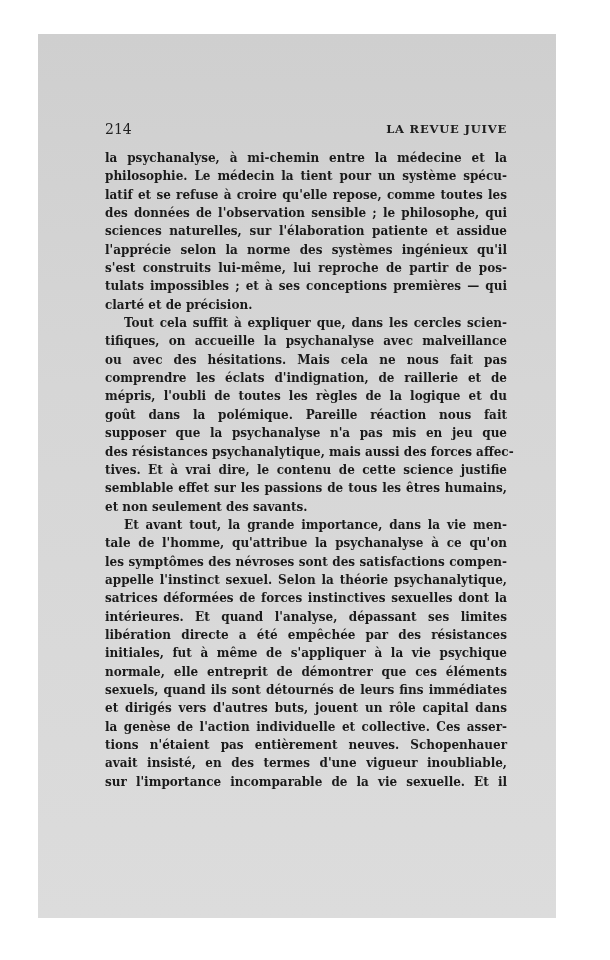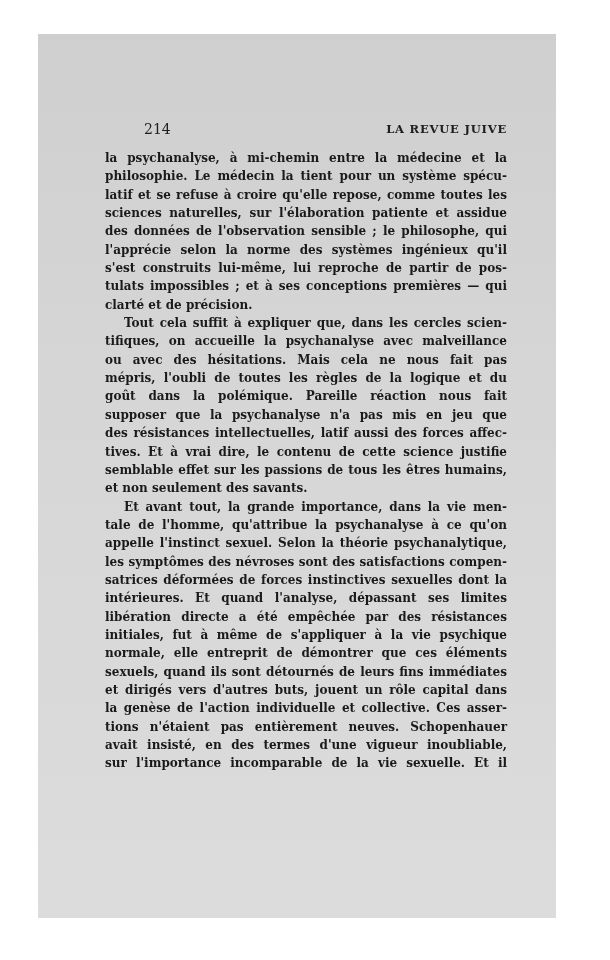--- a/index.html
+++ b/index.html
@@ -5,21 +5,21 @@
   html, body { margin:0; padding:0; }
   body { width:610px; height:960px; background:#ffffff; position:relative; overflow:hidden; }
   .page {
     position:absolute; left:38px; top:34px; width:518px; height:884px;
     background:linear-gradient(180deg,#cfcfcf 0%,#d6d6d6 40%,#dcdcdc 100%);
   }
   .header {
     position:absolute; left:67px; top:87px; width:402px; height:18px;
     font-family:"DejaVu Serif", serif; color:#1e1e1e;
   }
-  .folio { position:absolute; left:0; top:0; font-size:14px;margin-left:39px; }
+  .folio { position:absolute; left:0; top:0; font-size:14px; }
   .running-head { position:absolute; right:0; top:1px; font-size:11.5px; font-weight:bold; letter-spacing:0.8px;margin-left:44px; }
   .body-text {
     position:absolute; left:67px; top:115px; width:402px;
     font-family:"DejaVu Serif", serif; font-size:12px; line-height:18.35px;
     color:#1a1a1a; font-weight:bold;
   }
   .line { display:block; white-space:nowrap; text-align:justify; text-align-last:justify; height:18.35px; overflow:visible; }
   .line.last { text-align-last:left; }
   .line.indent { padding-left:19px; }
 </style>
@@ -30,44 +30,45 @@
   <div class="header">
     <span class="folio">214</span>
     <span class="running-head">LA REVUE JUIVE</span>
   </div>
 
   <div class="body-text">
     <div>
       <span class="line">la psychanalyse, à mi-chemin entre la médecine et la</span>
       <span class="line">philosophie. Le médecin la tient pour un système spécu-</span>
       <span class="line">latif et se refuse à croire qu'elle repose, comme toutes les</span>
+      <span class="line">des données de l'observation sensible ; le philosophe, qui</span>
       <span class="line">sciences naturelles, sur l'élaboration patiente et assidue</span>
-      <span class="line">des données de l'observation sensible ; le philosophe, qui</span>
       <span class="line">l'apprécie selon la norme des systèmes ingénieux qu'il</span>
       <span class="line">s'est construits lui-même, lui reproche de partir de pos-</span>
       <span class="line">tulats impossibles ; et à ses conceptions premières — qui</span>
       <span class="line last">clarté et de précision.</span>
     </div>
     <div>
       <span class="line indent">Tout cela suffit à expliquer que, dans les cercles scien-</span>
       <span class="line">tifiques, on accueille la psychanalyse avec malveillance</span>
       <span class="line">ou avec des hésitations. Mais cela ne nous fait pas</span>
+      <span class="line">comprendre les éclats d'indignation, de raillerie et de</span>
       <span class="line">mépris, l'oubli de toutes les règles de la logique et du</span>
       <span class="line">goût dans la polémique. Pareille réaction nous fait</span>
       <span class="line">supposer que la psychanalyse n'a pas mis en jeu que</span>
-      <span class="line">des résistances intellectuelles, latif aussi des forces affec-</span>
+      <span class="line">des résistances psychanalytique, mais aussi des forces affec-</span>
       <span class="line">tives. Et à vrai dire, le contenu de cette science justifie</span>
       <span class="line">semblable effet sur les passions de tous les êtres humains,</span>
       <span class="line last">et non seulement des savants.</span>
     </div>
     <div>
       <span class="line indent">Et avant tout, la grande importance, dans la vie men-</span>
       <span class="line">tale de l'homme, qu'attribue la psychanalyse à ce qu'on</span>
+      <span class="line">les symptômes des névroses sont des satisfactions compen-</span>
       <span class="line">appelle l'instinct sexuel. Selon la théorie psychanalytique,</span>
-      <span class="line">les symptômes des névroses sont des satisfactions compen-</span>
       <span class="line">satrices déformées de forces instinctives sexuelles dont la</span>
       <span class="line">intérieures. Et quand l'analyse, dépassant ses limites</span>
       <span class="line">libération directe a été empêchée par des résistances</span>
       <span class="line">initiales, fut à même de s'appliquer à la vie psychique</span>
       <span class="line">normale, elle entreprit de démontrer que ces éléments</span>
       <span class="line">sexuels, quand ils sont détournés de leurs fins immédiates</span>
       <span class="line">et dirigés vers d'autres buts, jouent un rôle capital dans</span>
       <span class="line">la genèse de l'action individuelle et collective. Ces asser-</span>
       <span class="line">tions n'étaient pas entièrement neuves. Schopenhauer</span>
       <span class="line">avait insisté, en des termes d'une vigueur inoubliable,</span>

